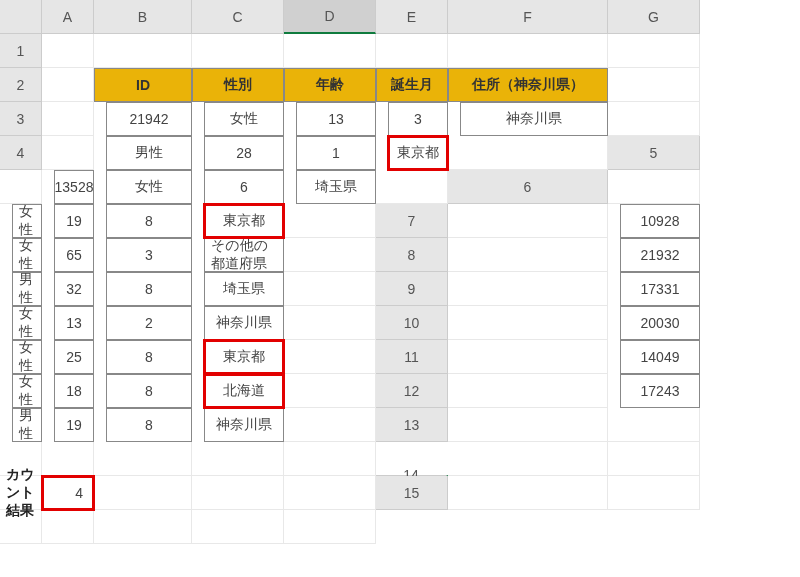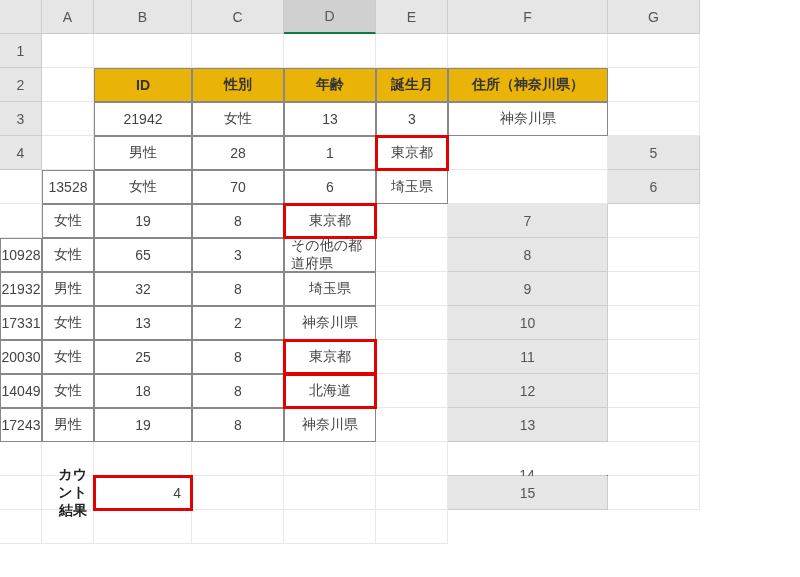--- a/index.html
+++ b/index.html
@@ -48,23 +48,24 @@
     background: #eab308;
     font-weight: bold;
     color: #333;
     justify-content: center;
     border: 1px solid #888;
   }
   .td {
     justify-content: center;
     border: 1px solid #888;
     background: #fff;
+    margin-left: 12px;
   }
   .num { justify-content: flex-end; padding-right: 10px; }
-  .bold { font-weight: bold; color: #222; justify-content: flex-end; padding-right: 6px; text-align: right;}
+  .bold { font-weight: bold; color: #222; justify-content: flex-end; padding-right: 6px;}
   .redbox {
     outline: 3px solid #e20000;
     outline-offset: -2px;
     z-index: 2;
   }
   .corner {
     background: #e6e6e6;
     border-right: 1px solid #ccc;
     border-bottom: 1px solid #ccc;
   }
@@ -109,21 +110,20 @@
     <div class="cell"></div>
     <div class="cell td">男性</div>
     <div class="cell td">28</div>
     <div class="cell td">1</div>
     <div class="cell td redbox">東京都</div>
     <div class="cell"></div>
     <div class="rowhdr">5</div>
     <div class="cell"></div>
     <div class="cell td">13528</div>
     <div class="cell td">女性</div>
-    <div class="cell td">70</div>
     <div class="cell td">6</div>
     <div class="cell td">埼玉県</div>
     <div class="cell"></div>
     <div class="rowhdr">6</div>
     <div class="cell"></div>
     <div class="cell td">女性</div>
     <div class="cell td">19</div>
     <div class="cell td">8</div>
     <div class="cell td redbox">東京都</div>
     <div class="cell"></div>

